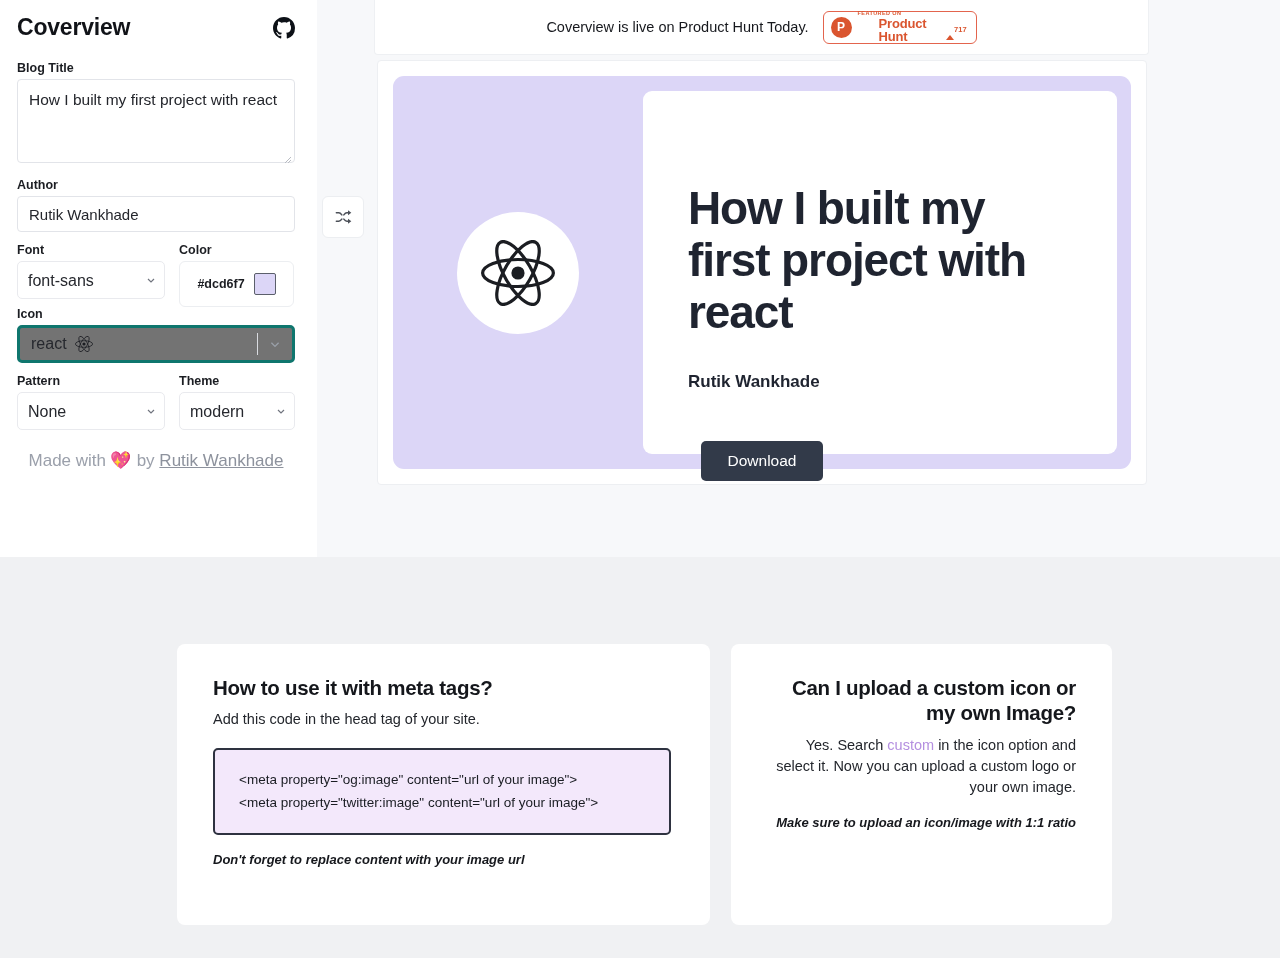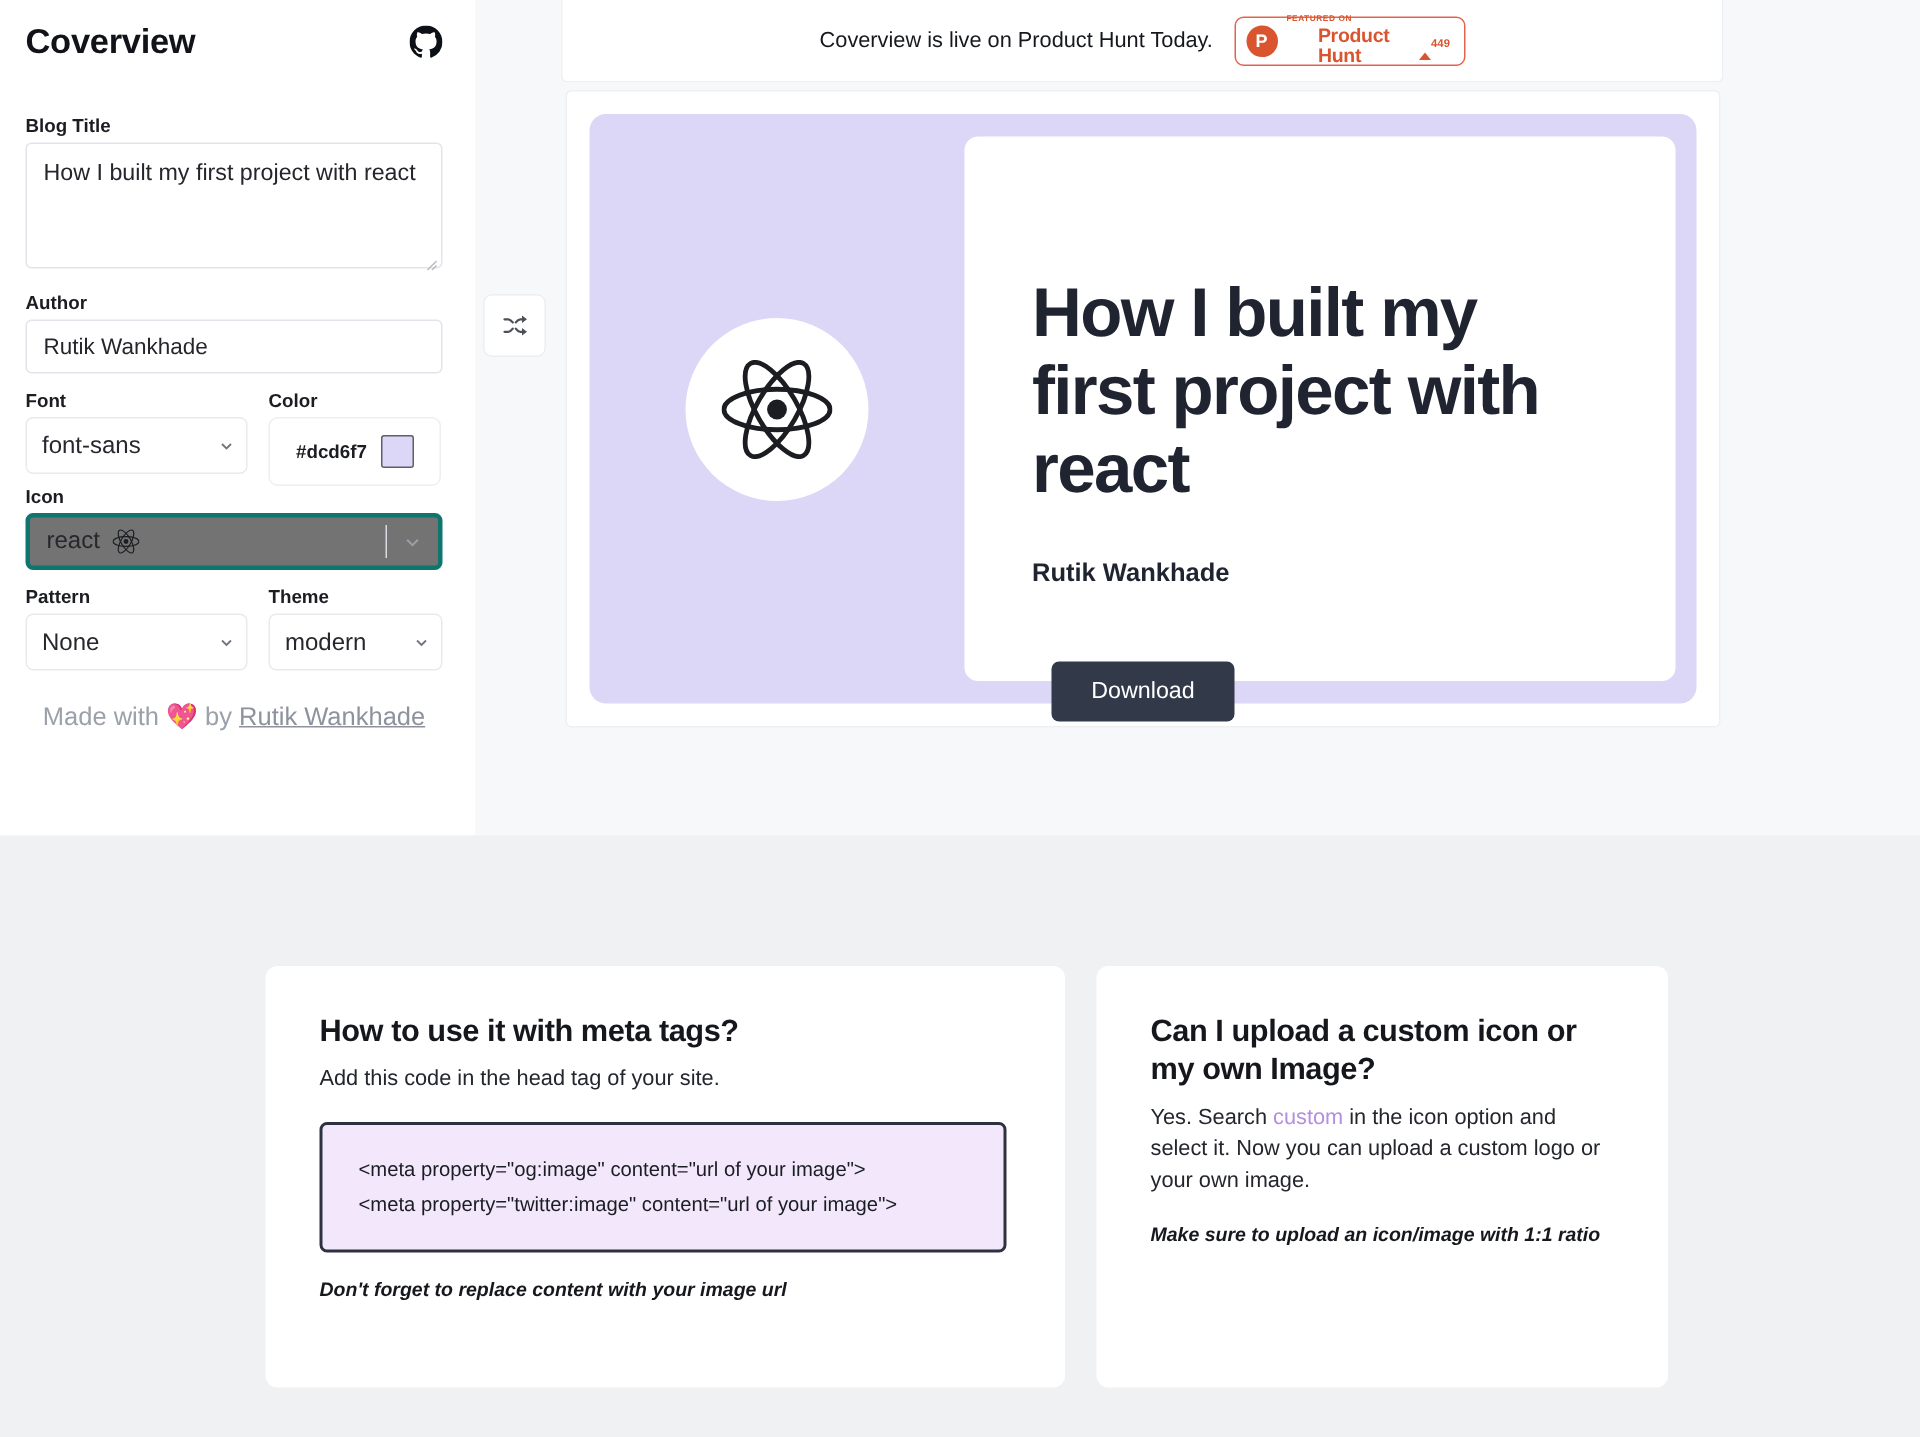--- a/index.html
+++ b/index.html
@@ -28,21 +28,21 @@
     background: #ffffff;
     padding: 14px 20px 0 17px;
     position: relative;
     flex: none;
   }
   .sidebar-header {
     display: flex;
     align-items: center;
     justify-content: space-between;
     padding-right: 2px;
-    margin-bottom: 36px;
+    margin-bottom: 20px;
   }
   .brand {
     font-size: 23px;
     font-weight: bold;
     color: #111318;
     letter-spacing: -0.2px;
   }
   .gh-icon { width: 22px; height: 22px; display: block; cursor: pointer; }
 
   .field { margin-bottom: 11px; }
@@ -318,21 +318,21 @@
     width: 1280px; height: 401px;
     background: #f0f1f3;
   }
   .faq-card {
     position: absolute;
     background: #ffffff;
     border-radius: 8px;
     padding: 31px 36px;
   }
   .faq-left { top: 87px; left: 177px; width: 533px; height: 281px; }
-  .faq-right { top: 87px; left: 731px; width: 381px; height: 281px; }
+  .faq-right { top: 87px; left: 731px; width: 381px; height: 281px; text-align: right; }
   .faq-title {
     font-size: 20.5px;
     font-weight: bold;
     color: #15171c;
     line-height: 1.24;
     letter-spacing: -0.3px;
   }
   .faq-sub {
     margin-top: 9px;
     font-size: 14.5px;
@@ -477,21 +477,21 @@
       <div class="ph-bar">
         <span class="ph-text">Coverview is live on Product Hunt Today.</span>
         <div class="ph-badge">
           <span class="ph-logo">P</span>
           <span class="ph-labels">
             <span class="ph-featured">FEATURED ON</span>
             <span class="ph-name">Product Hunt</span>
           </span>
           <span class="ph-votes">
             <span class="ph-tri"></span>
-            <span class="ph-count">449</span>
+            <span class="ph-count">717</span>
           </span>
         </div>
       </div>
 
       <div class="shuffle-btn">
         <svg width="20" height="20" viewBox="0 0 24 24">
           <g fill="none" stroke="#4c5058" stroke-width="1.8" stroke-linecap="round">
             <path d="M4 7h3c1.6 0 2.5 1 3.6 2.5M4 17h3c1.6 0 2.5-1 3.6-2.5"></path>
             <path d="M13 9.5c1.1-1.5 2-2.5 3.6-2.5H19M13 14.5c1.1 1.5 2 2.5 3.6 2.5H19"></path>
           </g>

